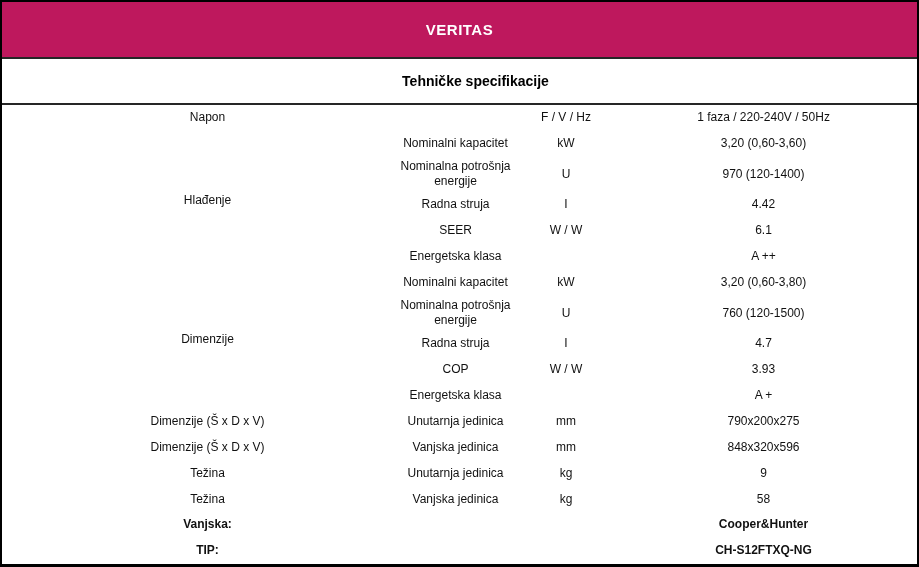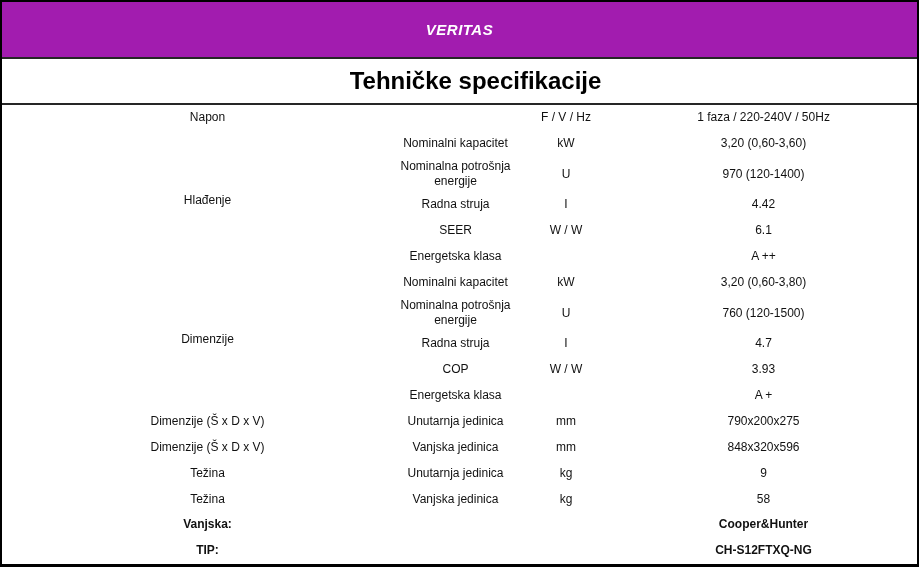--- a/index.html
+++ b/index.html
@@ -15,46 +15,45 @@
     border: 2px solid #000000;
     border-bottom-width: 3px;
     display: flex;
     flex-direction: column;
     background: #ffffff;
     overflow: hidden;
   }
   .brand-bar {
     height: 55px;
     flex: 0 0 55px;
-    background: #a21caf;
+    background: #be185d;
     border-bottom: 2px solid #262626;
     display: flex;
     align-items: center;
     justify-content: center;
-    font-style: italic;
   }
   .brand {
     color: #ffffff;
     font-weight: bold;
     font-size: 15px;
     letter-spacing: 0.5px;
   }
   .title-row {
     height: 44px;
     flex: 0 0 44px;
     border-bottom: 2px solid #262626;
     display: flex;
     align-items: center;
     justify-content: center;
     background: #ffffff;
   }
   .title {
     color: #000000;
     font-weight: bold;
-    font-size: 24px;
+    font-size: 14px;
     margin-left: 32px;
   }
   .table-wrap {
     flex: 1 1 auto;
     overflow: hidden;
     margin-left: 24px;
   }
   table.spec {
     width: 100%;
     height: 100%;

